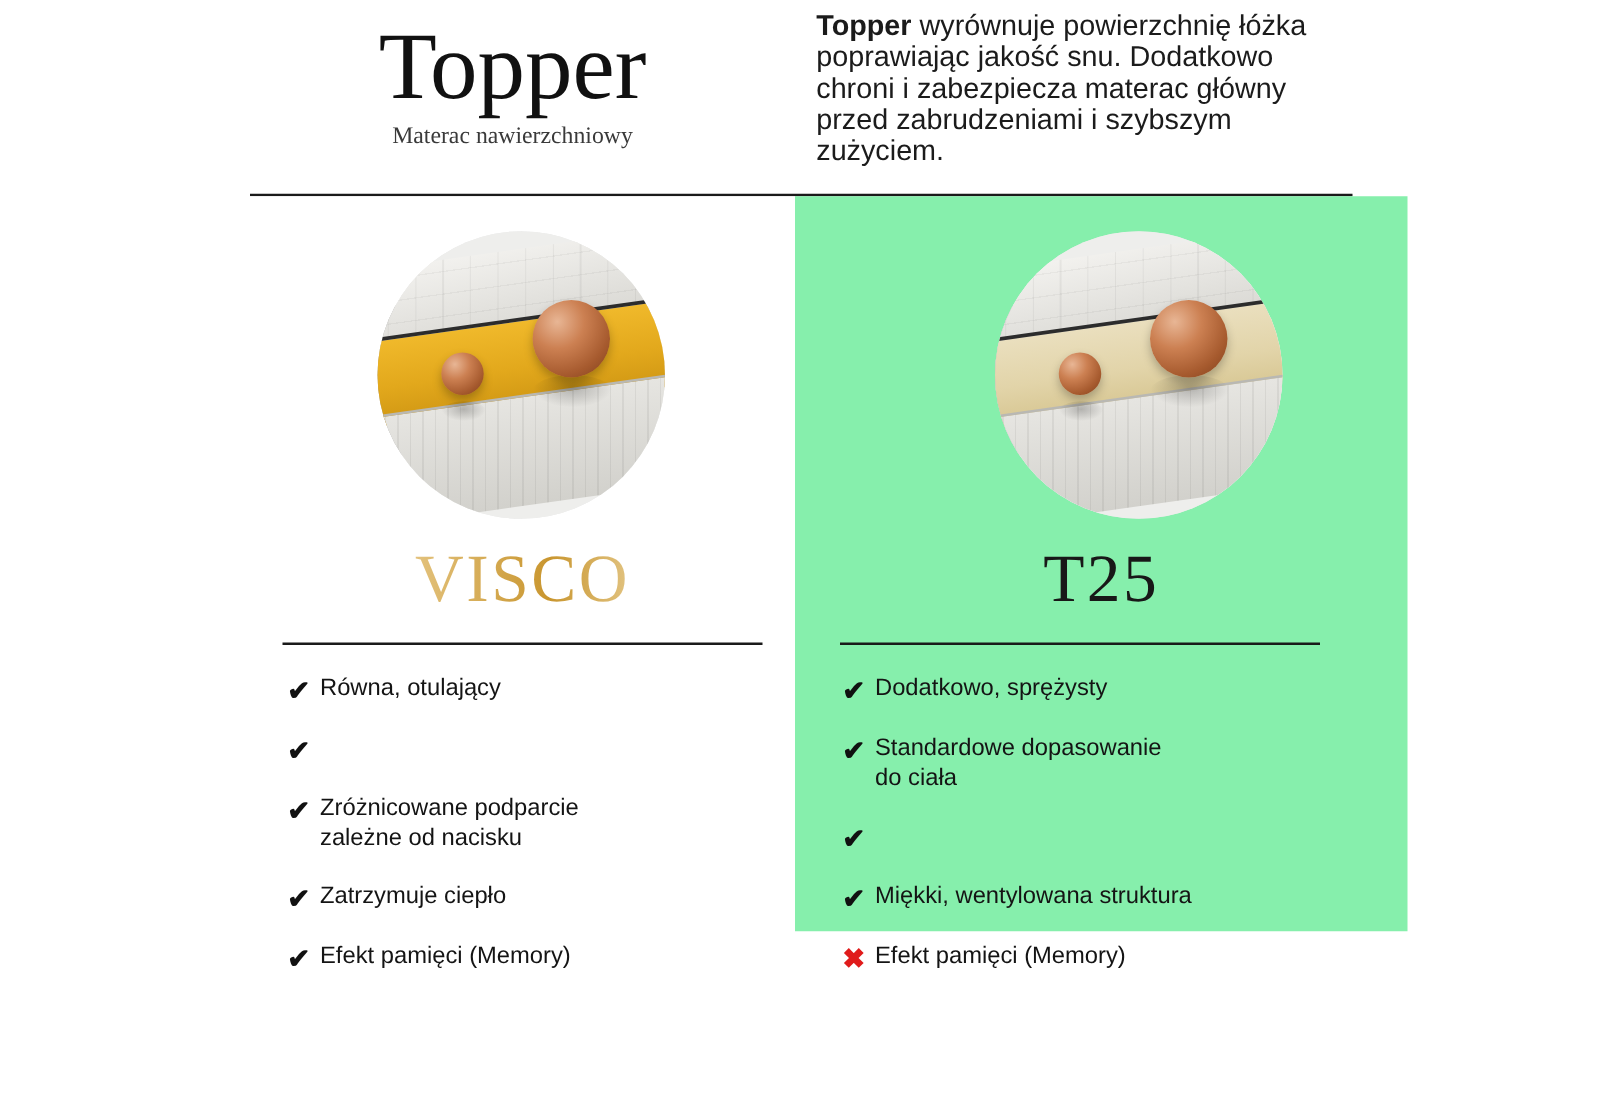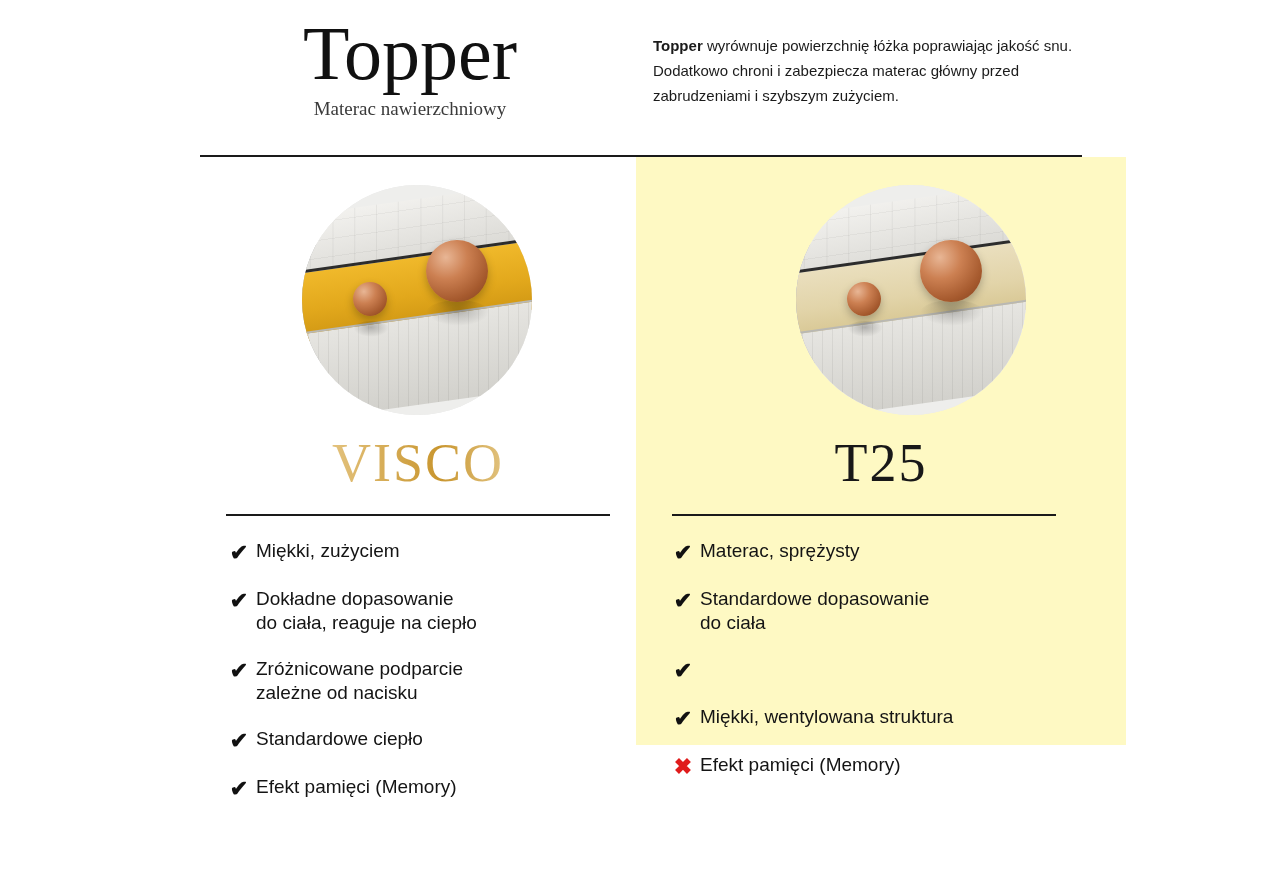--- a/index.html
+++ b/index.html
@@ -47,23 +47,23 @@
   }
   .brand-sub {
     font-family: Liberation Serif, serif;
     font-size: 19px;
     color: #3a3a3a;
     margin-top: 2px;
   }
   .header-right {
     position: absolute;
     left: 653px;
-    top: 33px;
+    top: 8px;
     width: 430px;
-    font-size: 15px;
+    font-size: 23px;
     line-height: 25px;
     color: #1b1b1b;
   }
   .header-right b {
     font-weight: 700;
   }
   .header-rule {
     position: absolute;
     left: 200px;
     top: 155px;
@@ -86,21 +86,21 @@
     height: 588px;
   }
   .col-left {
     left: 200px;
     width: 436px;
     background: #ffffff;
   }
   .col-right {
     left: 636px;
     width: 490px;
-    background: #fef9c3;
+    background: #86efac;
   }
 
   
   .img-circle {
     position: absolute;
     border-radius: 50%;
     overflow: hidden;
     background: #e9e9e9;
   }
   .circle-left {
@@ -317,35 +317,33 @@
           <div class="dent dent-small"></div>
           <div class="ball ball-big"></div>
           <div class="ball ball-small"></div>
         </div>
       </div>
       <div class="prod-name name-visco">VISCO</div>
       <div class="name-rule rule-left"></div>
       <div class="features features-left">
         <div class="feat">
           <div class="feat-mark mark-check">✔</div>
-          <div class="feat-text">Miękki, zużyciem</div>
-        </div>
-        <div class="feat">
-          <div class="feat-mark mark-check">✔</div>
-          <div class="feat-text">Dokładne dopasowanie
-do ciała, reaguje na ciepło</div>
+          <div class="feat-text">Równa, otulający</div>
+        </div>
+        <div class="feat">
+          <div class="feat-mark mark-check">✔</div>
         </div>
         <div class="feat">
           <div class="feat-mark mark-check">✔</div>
           <div class="feat-text">Zróżnicowane podparcie
 zależne od nacisku</div>
         </div>
         <div class="feat">
           <div class="feat-mark mark-check">✔</div>
-          <div class="feat-text">Standardowe ciepło</div>
+          <div class="feat-text">Zatrzymuje ciepło</div>
         </div>
         <div class="feat">
           <div class="feat-mark mark-check">✔</div>
           <div class="feat-text">Efekt pamięci (Memory)</div>
         </div>
       </div>
     </div>
 
     <div class="col col-right">
       <div class="img-circle circle-right">
@@ -359,21 +357,21 @@
           <div class="dent dent-small"></div>
           <div class="ball ball-big"></div>
           <div class="ball ball-small"></div>
         </div>
       </div>
       <div class="prod-name name-t25">T25</div>
       <div class="name-rule rule-right"></div>
       <div class="features features-right">
         <div class="feat">
           <div class="feat-mark mark-check">✔</div>
-          <div class="feat-text">Materac, sprężysty</div>
+          <div class="feat-text">Dodatkowo, sprężysty</div>
         </div>
         <div class="feat">
           <div class="feat-mark mark-check">✔</div>
           <div class="feat-text">Standardowe dopasowanie
 do ciała</div>
         </div>
         <div class="feat">
           <div class="feat-mark mark-check">✔</div>
         </div>
         <div class="feat">

